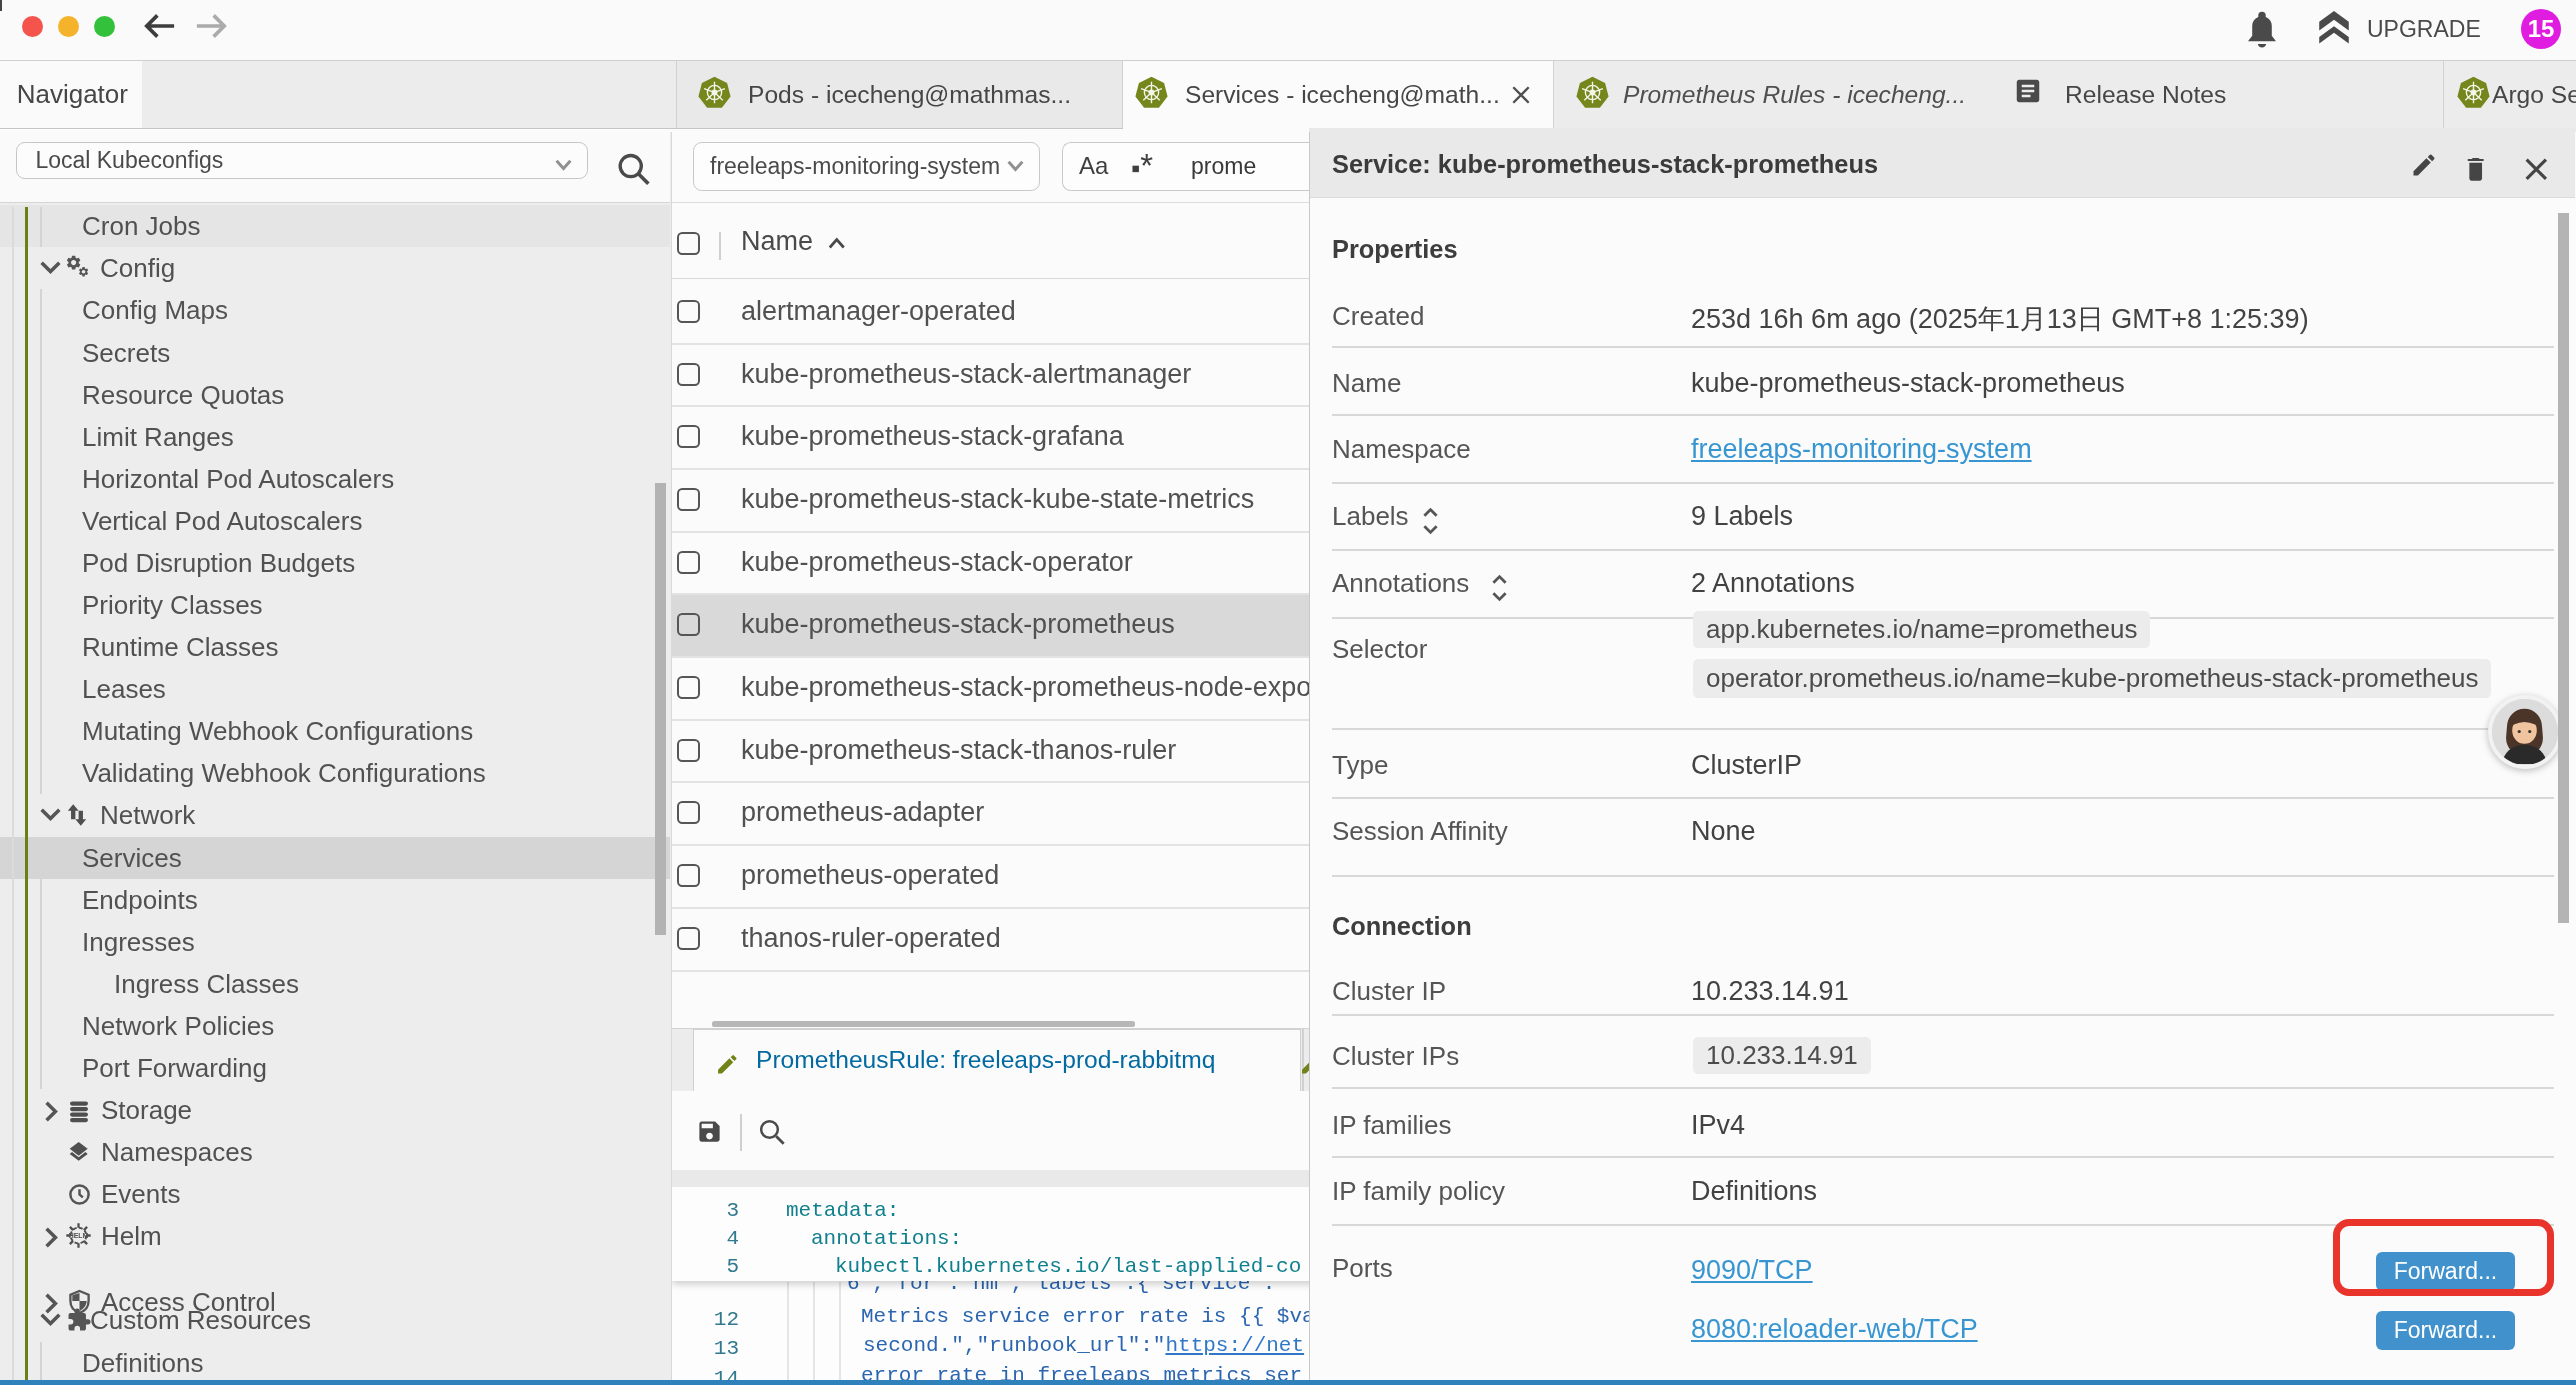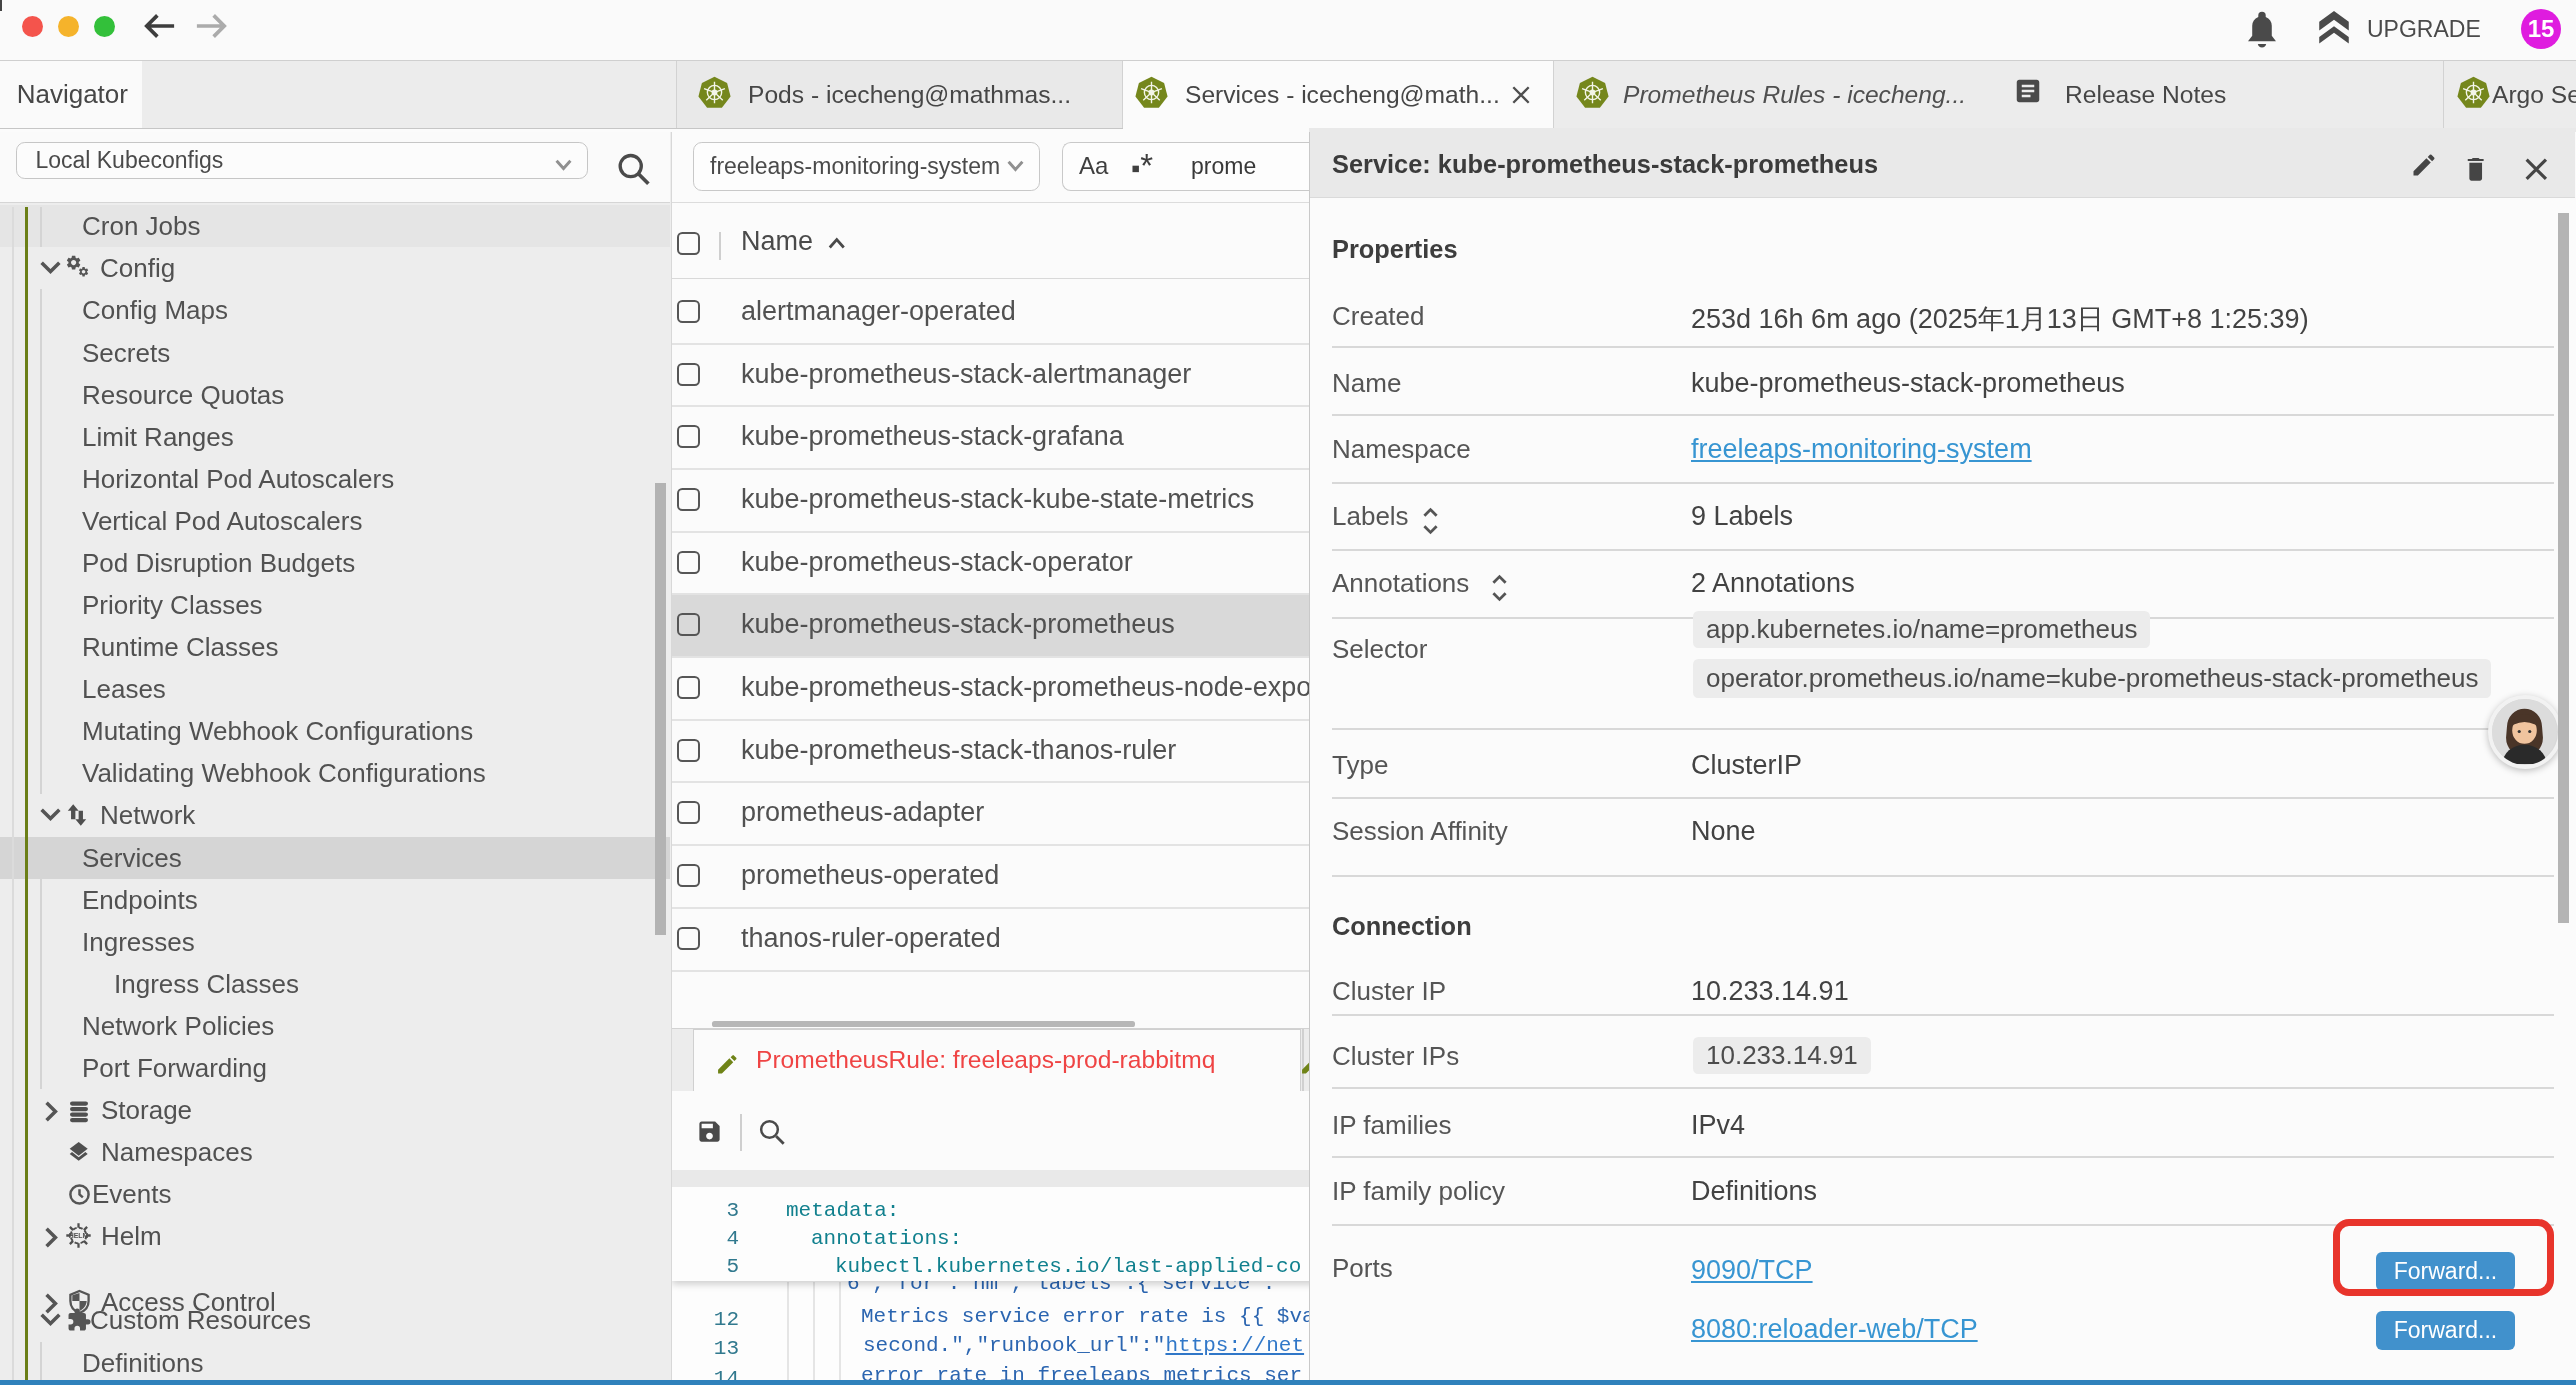--- a/index.html
+++ b/index.html
@@ -238,21 +238,21 @@
           <path fill="#4f4f4f" d="M12 2.5 L3.5 9 l8.5 6.5 L20.5 9 z"></path>
           <path fill="#4f4f4f" d="M3.5 13.8 l8.5 6.5 8.5-6.5 -2.2-1.7 -6.3 4.8 -6.3-4.8 z"></path>
         </svg>
       <span class="srow-label" style="left:101px;">Namespaces</span>
       </div>
     <div class="abs srow" style="top:966px;">
       <svg class="abs" style="left:68px; top:9.6px;" width="23" height="23" viewBox="0 0 24 24">
           <circle cx="12" cy="12" r="9.5" stroke="#555" stroke-width="2.6" fill="none"></circle>
           <path d="M12 6.5 V12 L15.5 15" stroke="#555" stroke-width="2.6" fill="none"></path>
         </svg>
-      <span class="srow-label" style="left:92px;">Events</span>
+      <span class="srow-label" style="left:101px;">Events</span>
       </div>
     <div class="abs srow" style="top:1008px;">
       <svg class="abs" style="left:43px; top:10.5px;" width="16" height="23" viewBox="0 0 18 26">
           <path d="M4 3 L14 13 L4 23" stroke="#555" stroke-width="4" fill="none"></path>
         </svg>
       <svg class="abs" style="left:65px; top:7px;" width="27" height="27" viewBox="0 0 31 31">
         <circle cx="15.5" cy="15.5" r="9" stroke="#4f4f4f" stroke-width="2.2" fill="none" stroke-dasharray="4.5 2.6"></circle>
         <text x="15.5" y="18.6" font-size="8" font-weight="bold" fill="#4f4f4f" text-anchor="middle" font-family="Liberation Sans, sans-serif">HELM</text>
         <path d="M15.5 1.5 v5.2 M15.5 24.3 v5.2 M1.5 15.5 h5.2 M24.3 15.5 h5.2 M5.6 5.6 l3.7 3.7 M25.4 5.6 l-3.7 3.7 M5.6 25.4 l3.7-3.7 M25.4 25.4 l-3.7-3.7" stroke="#4f4f4f" stroke-width="2.6" fill="none"></path>
       </svg>
@@ -370,21 +370,21 @@
 
   <div class="abs" style="left:40px; top:889px; width:423px; height:6.1px; background:#b7b7b7; border-radius:2.6px;"></div>
 
   <div id="dock" class="abs" style="left:0; top:896px; width:1904px; height:352px; border-top:1.8px solid #d2d2d2;">
 
     <div class="abs" style="left:0; top:0; width:1904px; height:62px; background:#ececec;"></div>
     <div class="abs" style="left:21px; top:0; width:608px; height:62px; background:#fbfbfb; border:1.8px solid #d0d0d0; border-bottom:none;"></div>
     <svg class="abs" style="left:43px; top:23px;" width="24.6" height="24.6" viewBox="0 0 24 24">
         <path fill="#6f8317" d="M3 17.25 V21 h3.75 L17.8 9.94 l-3.75 -3.75 L3 17.25z M20.7 7 a1 1 0 0 0 0 -1.4 l-2.3 -2.3 a1 1 0 0 0 -1.4 0 l-1.8 1.8 3.75 3.75 1.75 -1.85z"></path>
       </svg>
-    <div class="abs" style="left:84px; top:0; height:62px; line-height:62px; font-size:24.6px; color:#ef4444; white-space:nowrap;">PrometheusRule: freeleaps-prod-rabbitmq</div>
+    <div class="abs" style="left:84px; top:0; height:62px; line-height:62px; font-size:24.6px; color:#0369a1; white-space:nowrap;">PrometheusRule: freeleaps-prod-rabbitmq</div>
     <div class="abs" style="left:630px; top:0; width:1.8px; height:62px; background:#d0d0d0;"></div>
     <svg class="abs" style="left:627px; top:23px;" width="24.6" height="24.6" viewBox="0 0 24 24">
         <path fill="#6f8317" d="M3 17.25 V21 h3.75 L17.8 9.94 l-3.75 -3.75 L3 17.25z M20.7 7 a1 1 0 0 0 0 -1.4 l-2.3 -2.3 a1 1 0 0 0 -1.4 0 l-1.8 1.8 3.75 3.75 1.75 -1.85z"></path>
       </svg>
 
     <div class="abs" style="left:0; top:62px; width:1904px; height:79px; background:#fbfbfb;">
       <svg class="abs" style="left:24px; top:27px;" width="27" height="27" viewBox="0 0 24 24">
           <path fill="#4a4a4a" d="M17 3 H5 c-1.1 0-2 .9-2 2 v14 c0 1.1.9 2 2 2 h14 c1.1 0 2-.9 2-2 V7 l-4-4 z M12 19 c-1.7 0-3-1.3-3-3 s1.3-3 3-3 3 1.3 3 3 -1.3 3-3 3 z M15 9 H5 V5 h10 v4 z"></path>
         </svg>
       <div class="abs" style="left:68px; top:23px; width:1.8px; height:37px; background:#cfcfcf;"></div>

